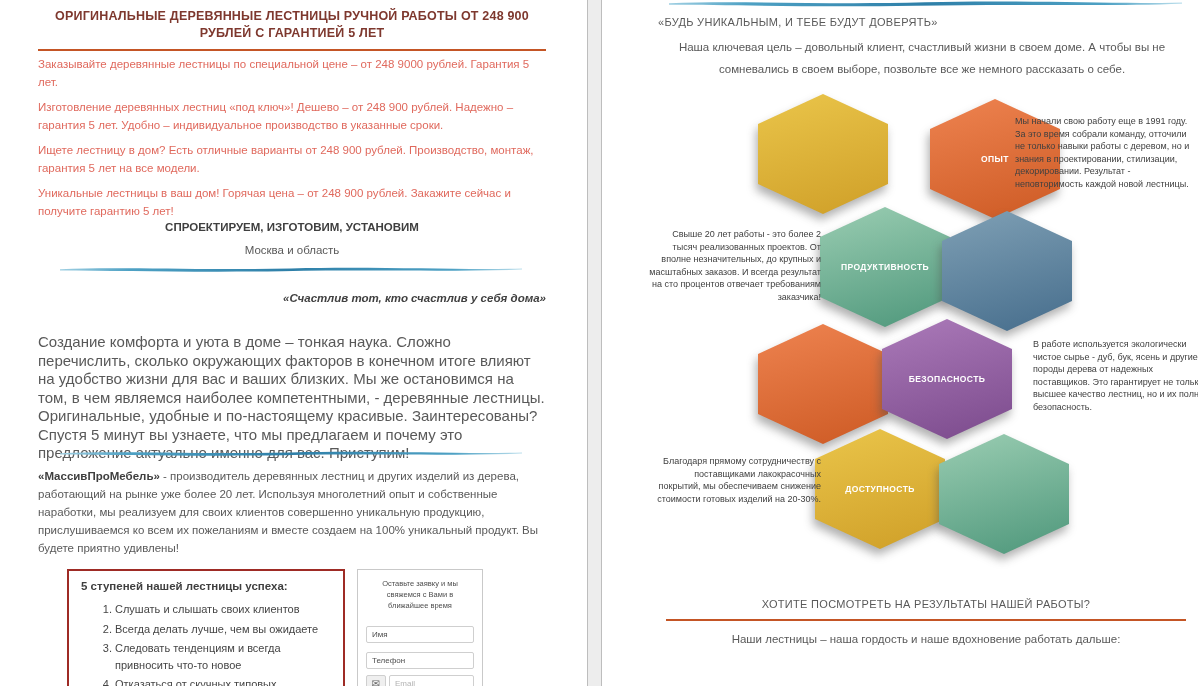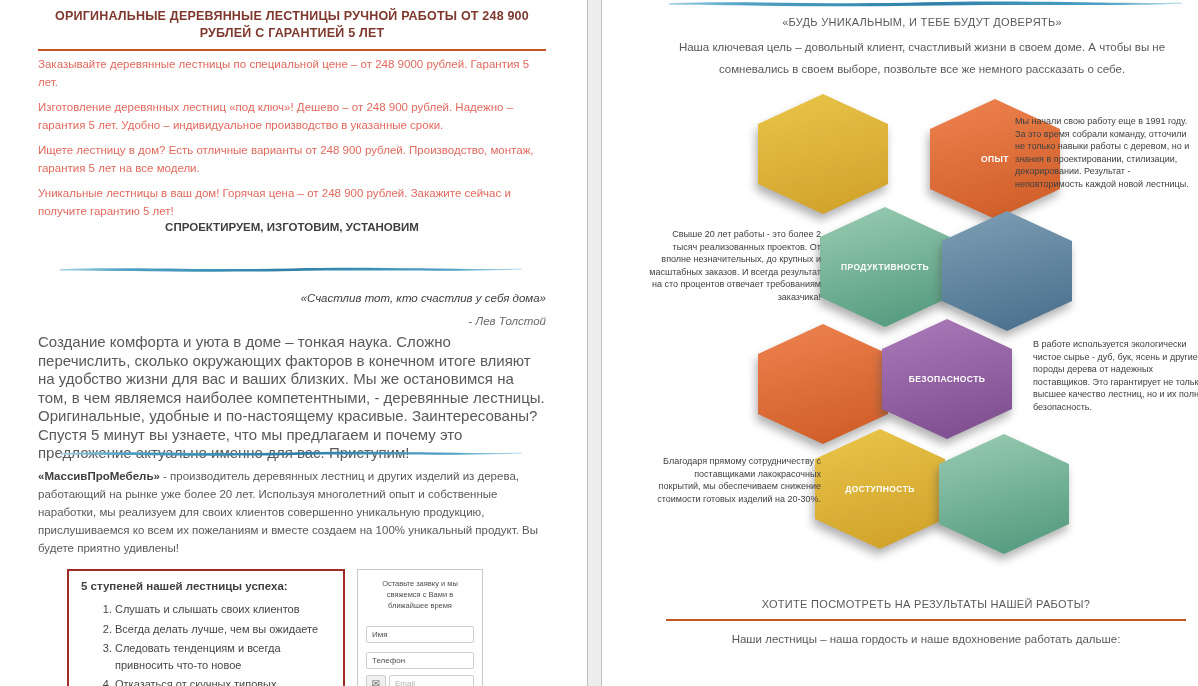--- a/index.html
+++ b/index.html
@@ -30,21 +30,21 @@
     position:absolute; left:38px; top:244px; width:508px;
     text-align:center; font-size:11.5px; color:#595959;
   }
   .divider { position:absolute; height:8px; }
   .divider svg { width:100%; height:100%; display:block; }
   .d1 { left:60px; top:265px; width:462px; }
   .d2 { left:60px; top:449px; width:462px; }
   .d3 { left:67px; top:-2px; width:513px; height:10px; }
   .lp-quote {
     position:absolute; left:38px; top:292px; width:508px;
-    text-align:right; font-weight:normal; font-style:italic; font-size:11.5px; color:#404040;
+    text-align:right; font-weight:bold; font-style:italic; font-size:11.5px; color:#404040;
   }
   .lp-quote-author {
     position:absolute; left:38px; top:315px; width:508px;
     text-align:right; font-style:italic; font-size:11.5px; color:#6a6a6a;
   }
   .lp-intro {
     position:absolute; left:38px; top:333px; width:508px; margin:0;
     font-size:15px; line-height:18.5px; color:#595959;
   }
   .lp-about {
@@ -75,21 +75,21 @@
     border:1px solid #cfcfcf; background:#efefef; border-radius:2px;
     display:flex; align-items:center; justify-content:center;
     font-size:10px; color:#666; margin-right:3px;
   }
   .email-row .f-input { height:17px; }
   .email-row .f-input::placeholder { color:#b3b3b3; }
 
   
   .rp-heading {
     position:absolute; left:56px; top:16px; width:528px;
-    text-align:center; font-size:11px; letter-spacing:.3px; color:#595959;
+    text-align:left; font-size:11px; letter-spacing:.3px; color:#595959;
   }
   .rp-intro {
     position:absolute; left:66px; top:36px; width:508px; margin:0;
     text-align:center; font-size:11.5px; line-height:22px; color:#595959;
   }
   .diagram { position:absolute; left:0; top:0; width:597px; height:686px; }
   .hex { position:absolute; width:130px; height:120px;
          filter:drop-shadow(-2px 6px 5px rgba(80,80,80,.45)); }
   .hex .shape {
     width:100%; height:100%;
@@ -124,38 +124,38 @@
   <div class="lp-title">ОРИГИНАЛЬНЫЕ ДЕРЕВЯННЫЕ ЛЕСТНИЦЫ РУЧНОЙ РАБОТЫ ОТ 248 900 РУБЛЕЙ С ГАРАНТИЕЙ 5 ЛЕТ</div>
 
   <div class="offers">
     <p class="offer">Заказывайте деревянные лестницы по специальной цене – от 248 9000 рублей. Гарантия 5 лет.</p>
     <p class="offer">Изготовление деревянных лестниц «под ключ»! Дешево – от 248 900 рублей. Надежно – гарантия 5 лет. Удобно – индивидуальное производство в указанные сроки.</p>
     <p class="offer">Ищете лестницу в дом? Есть отличные варианты от 248 900 рублей. Производство, монтаж, гарантия 5 лет на все модели.</p>
     <p class="offer">Уникальные лестницы в ваш дом! Горячая цена – от 248 900 рублей. Закажите сейчас и получите гарантию 5 лет!</p>
   </div>
 
   <div class="lp-subtitle">СПРОЕКТИРУЕМ, ИЗГОТОВИМ, УСТАНОВИМ</div>
+  <div class="lp-region">Москва и область</div>
 
   <div class="divider d1">
     <svg viewBox="0 0 500 8" preserveAspectRatio="none" aria-hidden="true">
       <defs>
           <linearGradient id="gd1" x1="0" y1="0" x2="1" y2="0">
         <stop offset="0" stop-color="#9fcfe2"></stop>
             <stop offset="0.15" stop-color="#4ea1c4"></stop>
         <stop offset="0.5" stop-color="#2e7fa8"></stop>
             <stop offset="0.85" stop-color="#4ea1c4"></stop>
         <stop offset="1" stop-color="#bcdfec"></stop>
           </linearGradient>
         </defs>
       <path d="M0 4.2 C70 1.8 150 5.6 250 3.4 C350 1.4 430 5.2 500 3.6 L500 4.6 C430 6.8 340 4.6 240 6.2 C140 7.6 60 5.4 0 5.4 Z" fill="url(#gd1)"></path>
     </svg>
   </div>
 
   <div class="lp-quote">«Счастлив тот, кто счастлив у себя дома»</div>
-  <div class="lp-quote-author">- Лев Толстой</div>
 
   <p class="lp-intro">Создание комфорта и уюта в доме – тонкая наука. Сложно перечислить, сколько окружающих факторов в конечном итоге влияют на удобство жизни для вас и ваших близких. Мы же остановимся на том, в чем являемся наиболее компетентными, - деревянные лестницы. Оригинальные, удобные и по-настоящему красивые. Заинтересованы? Спустя 5 минут вы узнаете, что мы предлагаем и почему это предложение актуально именно для вас. Приступим!</p>
 
   <div class="divider d2">
     <svg viewBox="0 0 500 8" preserveAspectRatio="none" aria-hidden="true">
       <defs>
           <linearGradient id="gd2" x1="0" y1="0" x2="1" y2="0">
         <stop offset="0" stop-color="#9fcfe2"></stop>
             <stop offset="0.15" stop-color="#4ea1c4"></stop>
         <stop offset="0.5" stop-color="#2e7fa8"></stop>

